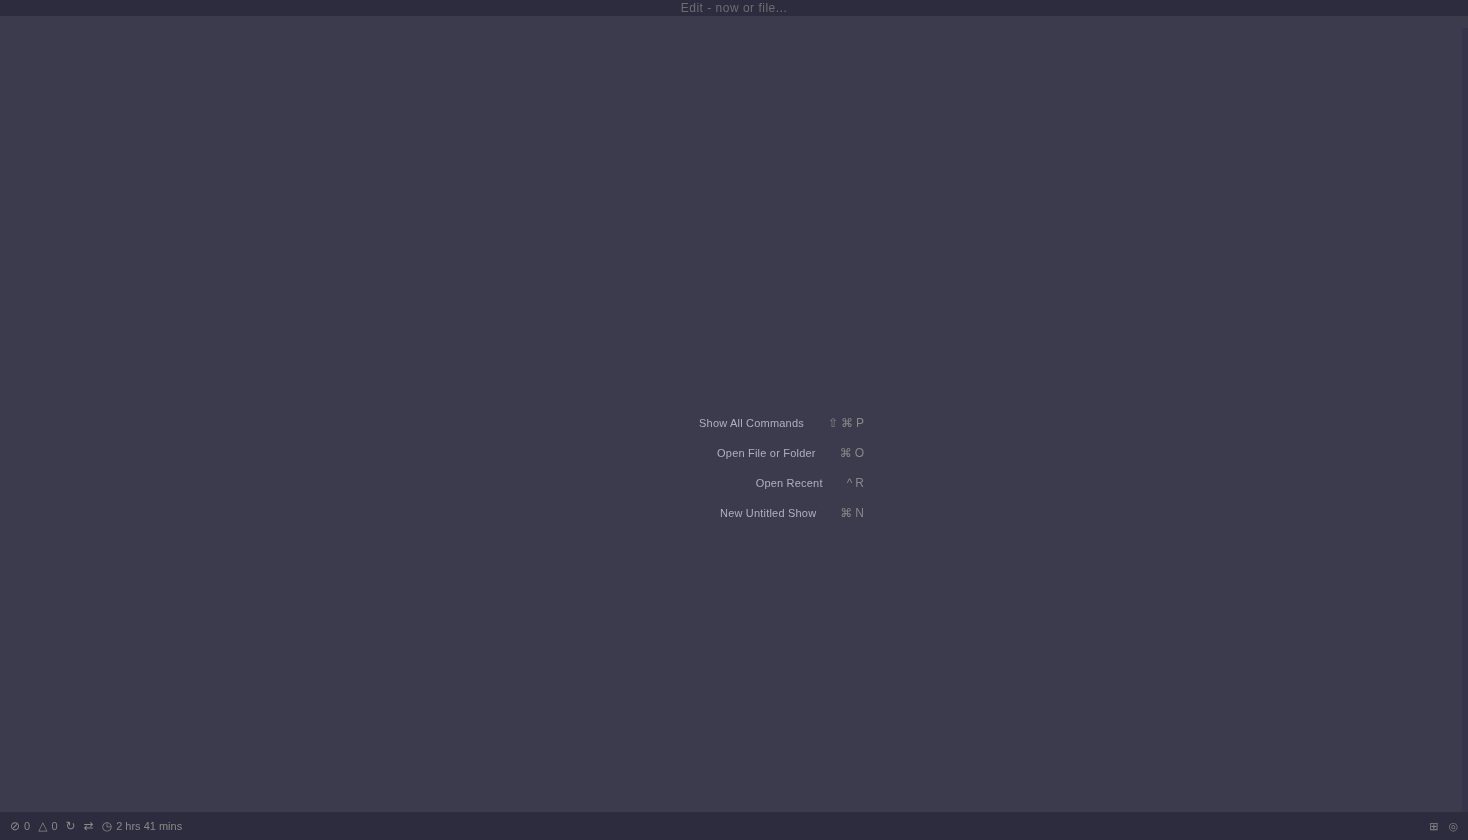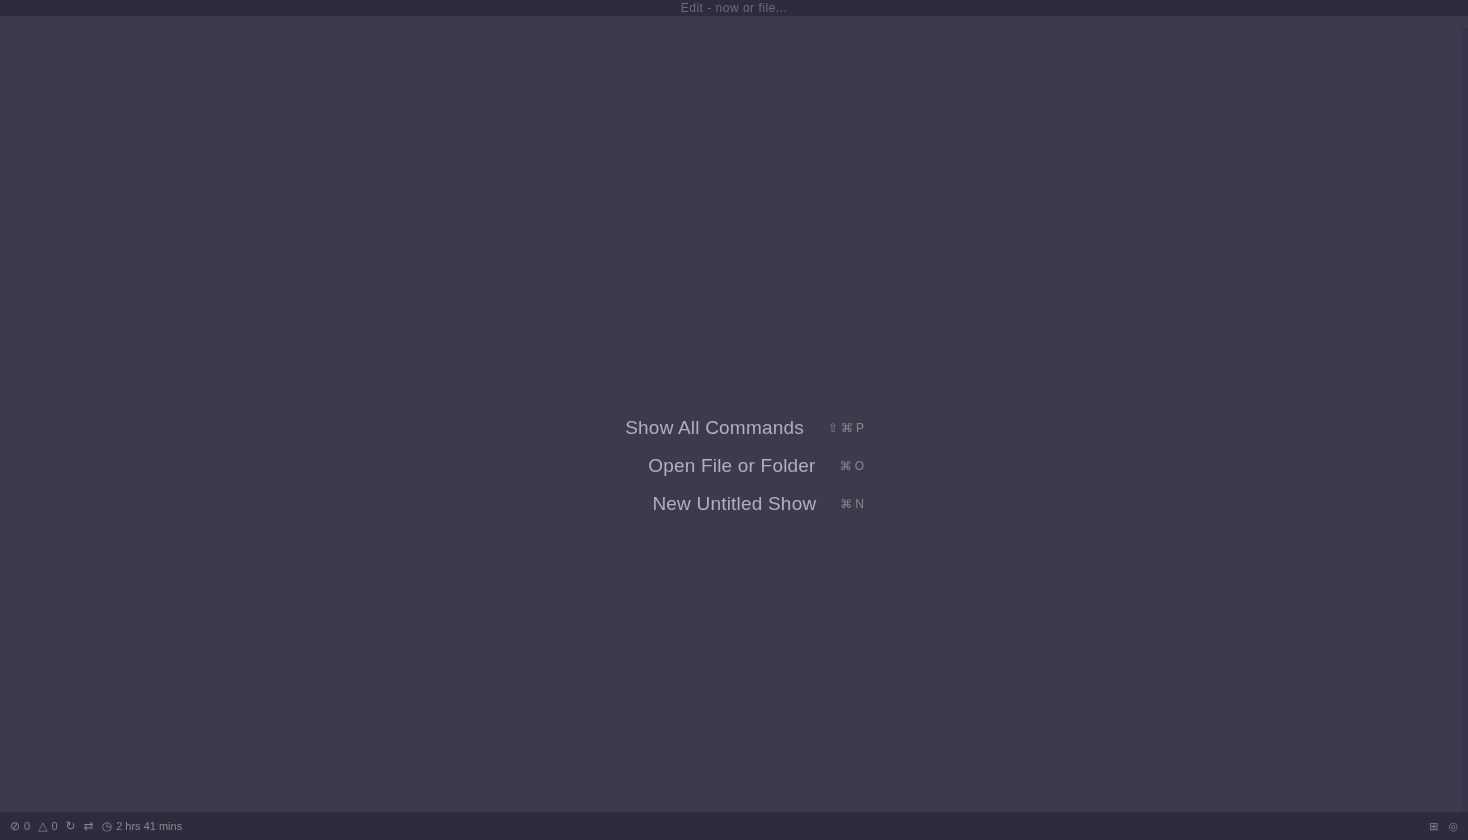--- a/index.html
+++ b/index.html
@@ -70,21 +70,21 @@
       padding: 8px 0;
       cursor: pointer;
       color: #b0afc0;
       font-size: 13px;
     }
 
     .menu-item-label {
       text-align: right;
       flex: 1;
       color: #b0afc0;
-      font-size: 19px;
+      font-size: 11px;
       letter-spacing: 0.2px;
     }
 
     .menu-item-shortcut {
       display: flex;
       align-items: center;
       gap: 3px;
       margin-left: 24px;
       color: #888;
       font-size: 12px;
@@ -168,20 +168,27 @@
         </span>
       </div>
       <div class="menu-item">
         <span class="menu-item-label">Open File or Folder</span>
         <span class="menu-item-shortcut">
           <span class="shortcut-key">⌘</span>
           <span class="shortcut-key">O</span>
         </span>
       </div>
       <div class="menu-item">
+        <span class="menu-item-label">Open Recent</span>
+        <span class="menu-item-shortcut">
+          <span class="shortcut-key">^</span>
+          <span class="shortcut-key">R</span>
+        </span>
+      </div>
+      <div class="menu-item">
         <span class="menu-item-label">New Untitled Show</span>
         <span class="menu-item-shortcut">
           <span class="shortcut-key">⌘</span>
           <span class="shortcut-key">N</span>
         </span>
       </div>
     </div>
 </div>
 
 <div id="right-edge"></div>

